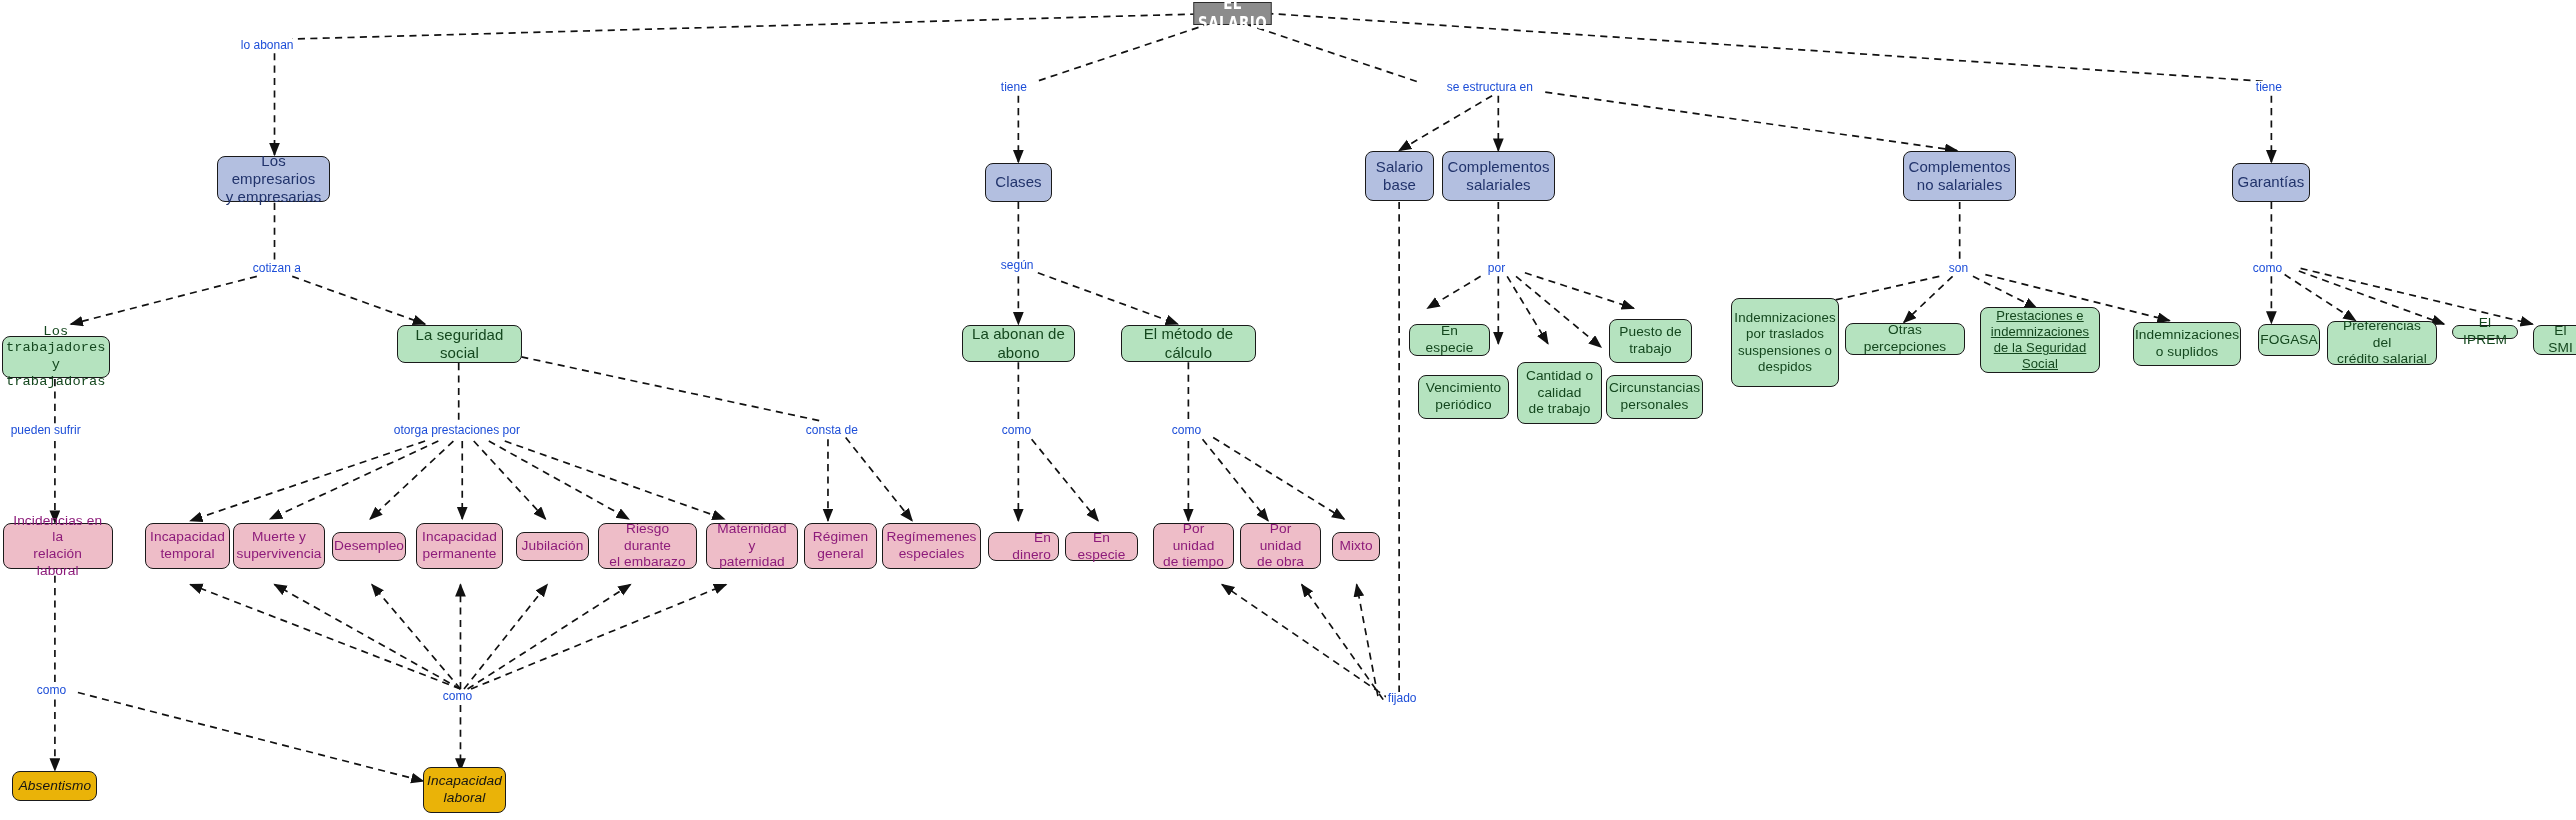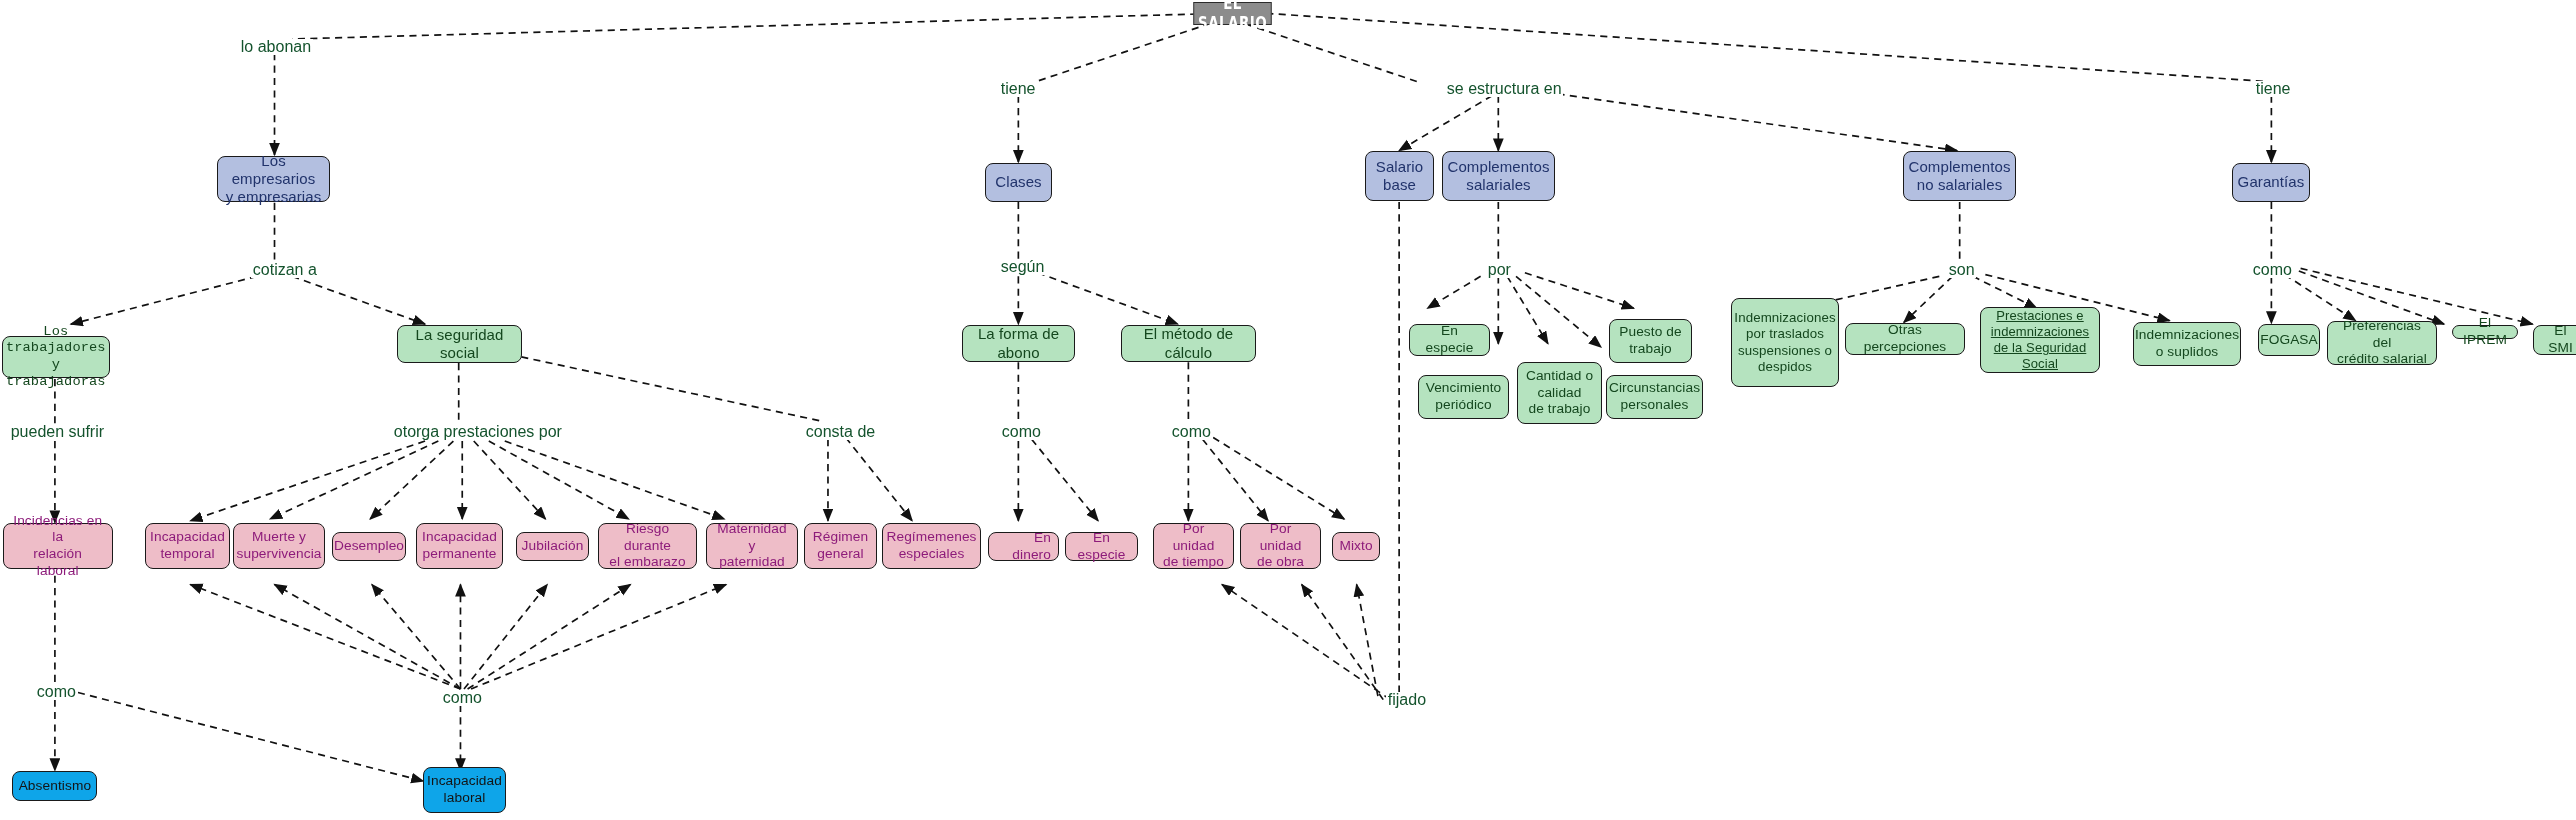--- a/index.html
+++ b/index.html
@@ -6,26 +6,26 @@
   body{font-family:"Liberation Sans", sans-serif;}
   #canvas{position:relative;width:2576px;height:821px;background:#fff;overflow:hidden;}
   svg#edges{position:absolute;left:0;top:0;width:2576px;height:821px;pointer-events:none;}
 
   .node{position:absolute;box-sizing:border-box;display:flex;align-items:center;justify-content:center;
         text-align:center;border:1.4px solid #1a1a1a;border-radius:8px;line-height:1.22;
         font-size:15px;letter-spacing:0.1px;padding:3.5px 7px;}
   .node.blue{background:#b3bfe0;color:#21336b;}
   .node.green{background:#b5e3bf;color:#14471e;}
   .node.pink{background:#eebdc8;color:#8d1b7a;}
-  .node.yellow{background:#0ea5e9;color:#141414;}
+  .node.yellow{background:#eab308;color:#141414;font-style:italic;}
   .node.title{background:#8c8c8c;color:#ffffff;border:1.8px solid #2b2b2b;border-radius:0;
         font-weight:bold;font-size:17px;letter-spacing:0.5px;
         font-family:"DejaVu Sans Condensed","Liberation Sans",sans-serif;transform:scaleX(.88);}
 
-  .lbl{position:absolute;font-size:16px;color:#14532d;white-space:nowrap;
+  .lbl{position:absolute;font-size:12px;color:#1d4ed8;white-space:nowrap;
        background:#fff;padding:0 1.8px;line-height:1;}
 </style>
 </head>
 <body>
 
 <div id="canvas">
 
   <svg id="edges" viewBox="0 0 2909 927">
     <defs>
       <marker id="ah" markerWidth="9" markerHeight="9" refX="7.2" refY="3.2" orient="auto" markerUnits="strokeWidth">
@@ -143,21 +143,21 @@
   <div class="node blue" style="left:1903px;top:151px;width:113px;height:50px;white-space:pre-line;">Complementos
 no salariales</div>
 
   <div class="node blue" style="left:2232px;top:163px;width:78px;height:39px;">Garantías</div>
 
   <div class="node green" style="left:1.8px;top:336px;width:108px;height:42px;white-space:pre-line;font-size:13.7px;font-family:Liberation Mono, monospace;">Los trabajadores
 y trabajadoras</div>
 
   <div class="node green" style="left:397px;top:325px;width:125px;height:38px;">La seguridad social</div>
 
-  <div class="node green" style="left:962px;top:325px;width:113px;height:37px;">La forma de abono</div>
+  <div class="node green" style="left:962px;top:325px;width:113px;height:37px;">La abonan de abono</div>
 
   <div class="node green" style="left:1121px;top:325px;width:135px;height:37px;">El método de cálculo</div>
 
   <div class="node green" style="left:1409px;top:324px;width:81px;height:32px;font-size:13.7px;">En especie</div>
 
   <div class="node green" style="left:1418px;top:375px;width:91px;height:44px;white-space:pre-line;font-size:13.7px;">Vencimiento
 periódico</div>
 
   <div class="node green" style="left:1517px;top:362px;width:85px;height:62px;white-space:pre-line;font-size:13.7px;">Cantidad o
 calidad

